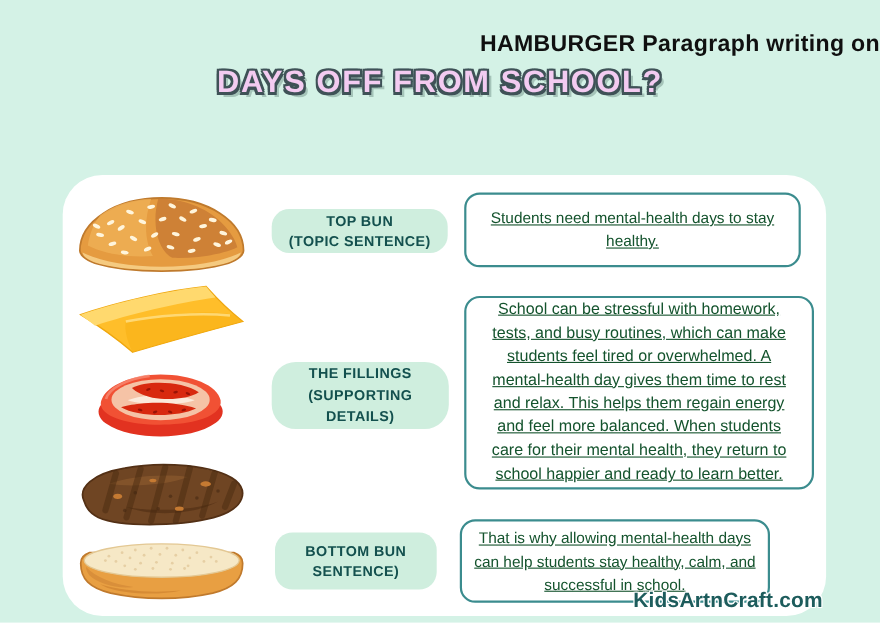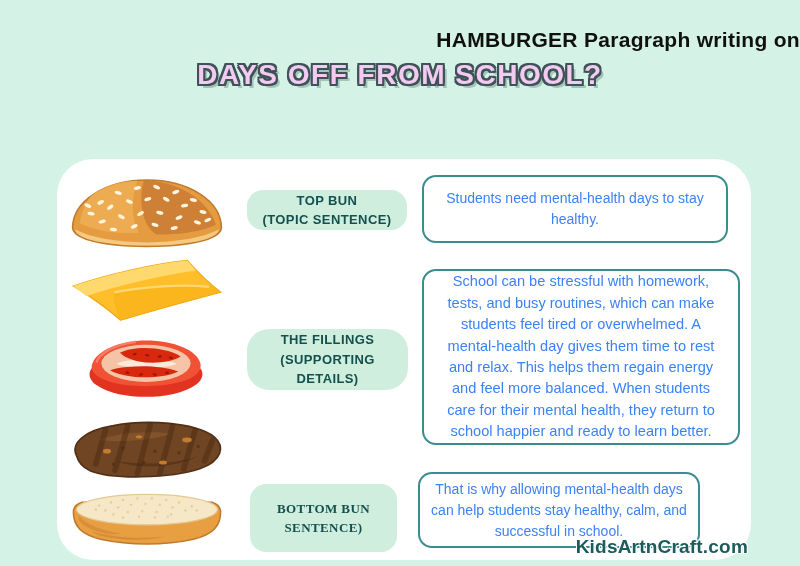--- a/index.html
+++ b/index.html
@@ -41,26 +41,26 @@
   .art-botbun  { left: 10px; top: 329px; width: 160px; height: 60px; }
 
   .pill {
     position: absolute; background: #cfeede; border-radius: 16px;
     display: flex; flex-direction: column; align-items: center; justify-content: center;
     color: #13504e; font-weight: 700; font-size: 13px; letter-spacing: 0.4px;
     line-height: 1.5; text-align: center;
   }
   .pill1 { left: 190px; top: 31px;  width: 160px; height: 40px; }
   .pill2 { left: 190px; top: 170px; width: 161px; height: 61px; border-radius: 22px; }
-  .pill3 { left: 193px; top: 325px; width: 147px; height: 68px; font-family: Liberation Serif, serif; }
+  .pill3 { left: 193px; top: 325px; width: 147px; height: 52px; }
 
   .tbox {
     position: absolute; border: 2px solid #3b8c8e; border-radius: 14px;
     background: #ffffff; display: flex; align-items: center; justify-content: center;
-    text-align: center; color: #3b82f6;
+    text-align: center; color: #14532d; text-decoration: underline;
   }
   .tbox p { margin: 0; }
   .box1 { left: 365px; top: 16px;  width: 306px; height: 68px;  font-size: 14px;   line-height: 1.5;  padding: 0 10px; }
   .box2 { left: 365px; top: 110px; width: 318px; height: 176px; font-size: 14.6px; line-height: 1.47; padding: 0 20px; }
   .box3 { left: 361px; top: 313px; width: 282px; height: 76px;  font-size: 14px;   line-height: 1.5;  padding: 0 10px; }
 
   .watermark {
     position: absolute; left: 0; top: 536px; width: 748px;
     text-align: right; font-size: 19px; font-weight: 700; color: #1d5c5c;
     letter-spacing: 0.2px;

